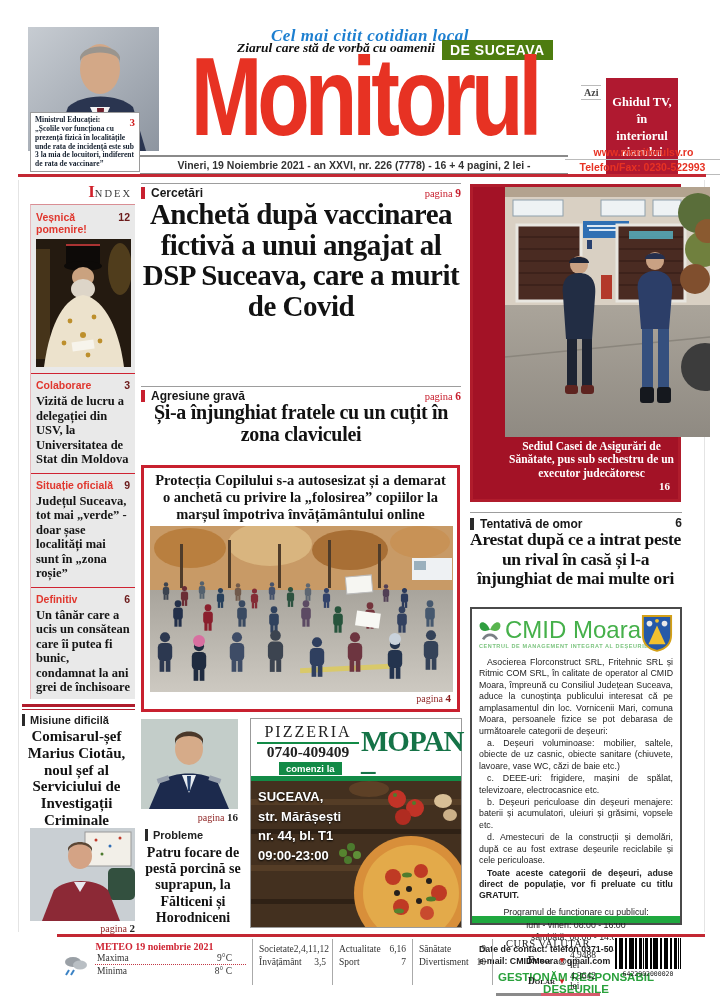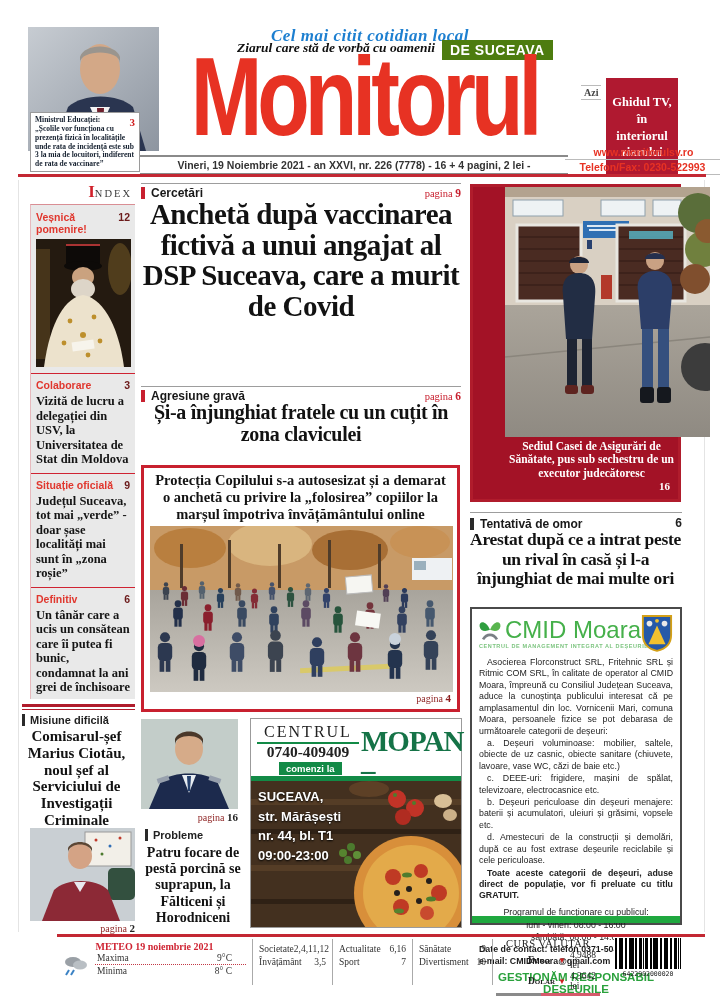--- a/index.html
+++ b/index.html
@@ -368,21 +368,21 @@
     <polygon points="46,57 50,57 49,72 47,72" fill="#24406e"></polygon>
   </svg>
   <div class="abs pcap offcap">
     <span>pagina</span> <b>16</b>
   </div>
   <div class="abs kickprob">Probleme</div>
   <div class="abs probtitle">Patru focare de pestă porcină se suprapun, la Fălticeni și Horodniceni</div>
 
   <div class="abs mopan">
     <div class="mopantop">
-      <div class="pizzname">CENTRUL</div>
+      <div class="pizzname">PIZZERIA</div>
       <div class="pizzphone">0740-409409</div>
       <div class="pizzchip">comenzi la</div>
       <div class="mopanname"><span>MOPAN</span><span class="dash"> –</span></div>
     </div>
     <div class="mopanbar"></div>
     <div class="mopanphoto">
       <svg width="210" height="146" viewBox="0 0 210 146" style="display:block">
         <rect width="210" height="146" fill="#43301f"></rect>
         <rect y="18" width="210" height="6" fill="#553d26"></rect>
           <rect y="48" width="210" height="5" fill="#2f2115"></rect>

